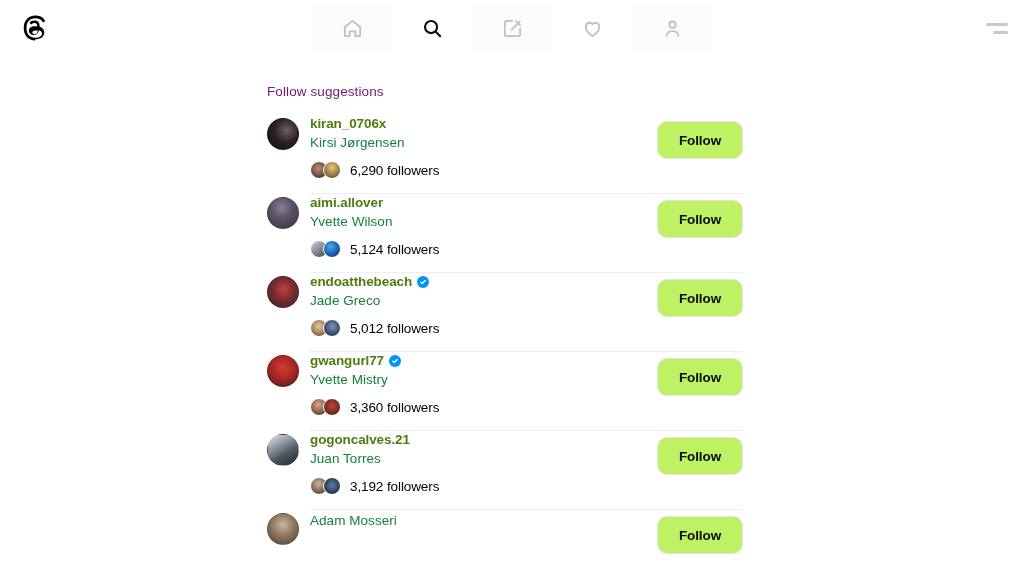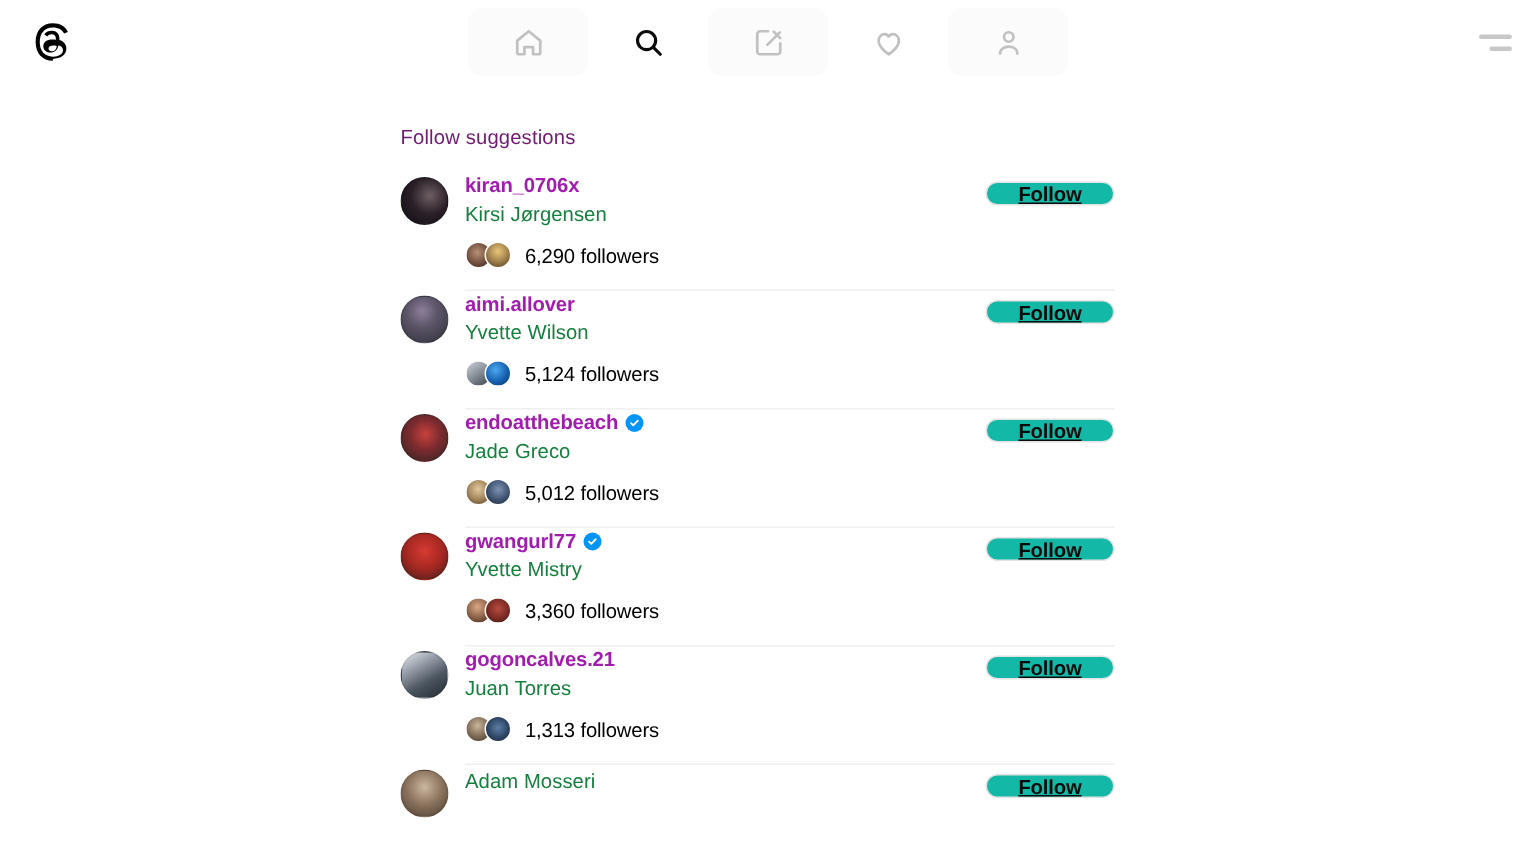--- a/index.html
+++ b/index.html
@@ -125,21 +125,21 @@
   .name-line {
     display: flex;
     align-items: center;
     gap: 5px;
     height: 17px;
   }
 
   .username {
     font-size: 13.5px;
     font-weight: bold;
-    color: #a21caf;
+    color: #4d7c0f;
     letter-spacing: -.1px;
     cursor: pointer;
   }
 
   .verified {
     width: 12px;
     height: 12px;
     border-radius: 50%;
     background: #0095f6;
     display: inline-flex;
@@ -184,31 +184,30 @@
     color: #000000;
     margin-left: 6px;
     letter-spacing: -.1px;
   }
 
   .follow-button {
     position: absolute;
     right: 0;
     top: 6px;
     width: 86px;
-    height: 16px;
+    height: 38px;
     border: 1px solid #e3e3e3;
     border-radius: 10px;
-    background: #14b8a6;
+    background: #bef264;
     font-family: "Liberation Sans", sans-serif;
     font-size: 13.5px;
     font-weight: bold;
     color: #0b0b0b;
     cursor: pointer;
     letter-spacing: -.1px;
-    text-decoration: underline;
   }
 
   
   .av-kiran     { background-image: radial-gradient(circle at 62% 38%, #6d5f63 0%, #2a1f27 48%, #100c14 100%); }
   .av-aimi      { background-image: radial-gradient(circle at 45% 32%, #8d7f9c 0%, #5c5467 40%, #30323a 100%); }
   .av-endo      { background-image: radial-gradient(circle at 52% 42%, #c6413c 0%, #7a2a2e 45%, #2e2724 100%); }
   .av-gwan      { background-image: radial-gradient(circle at 50% 38%, #d63a32 0%, #a32721 52%, #3a201c 100%); }
   .av-gogon     { background-image: linear-gradient(150deg, #e8eaec 0%, #9aa2ad 30%, #4c5560 62%, #222a33 100%); }
   .av-mosseri   { background-image: radial-gradient(circle at 50% 36%, #cbb7a2 0%, #8f7761 45%, #4c3c30 100%); }
 
@@ -369,21 +368,21 @@
           <div class="row-body">
             <div class="name-line">
               <span class="username">gogoncalves.21</span>
             </div>
             <div class="fullname">Juan Torres</div>
             <div class="followers-line">
               <div class="mini-stack">
                 <div class="mini-avatar mv-i"></div>
                 <div class="mini-avatar mv-j second"></div>
               </div>
-              <span class="followers-count">1,313 followers</span>
+              <span class="followers-count">3,192 followers</span>
             </div>
           </div>
           <button class="follow-button">Follow</button>
         </div>
         <div class="suggestion-row last">
           <div class="avatar av-mosseri"></div>
           <div class="row-body">
             <div class="fullname">Adam Mosseri</div>
           </div>
           <button class="follow-button">Follow</button>

